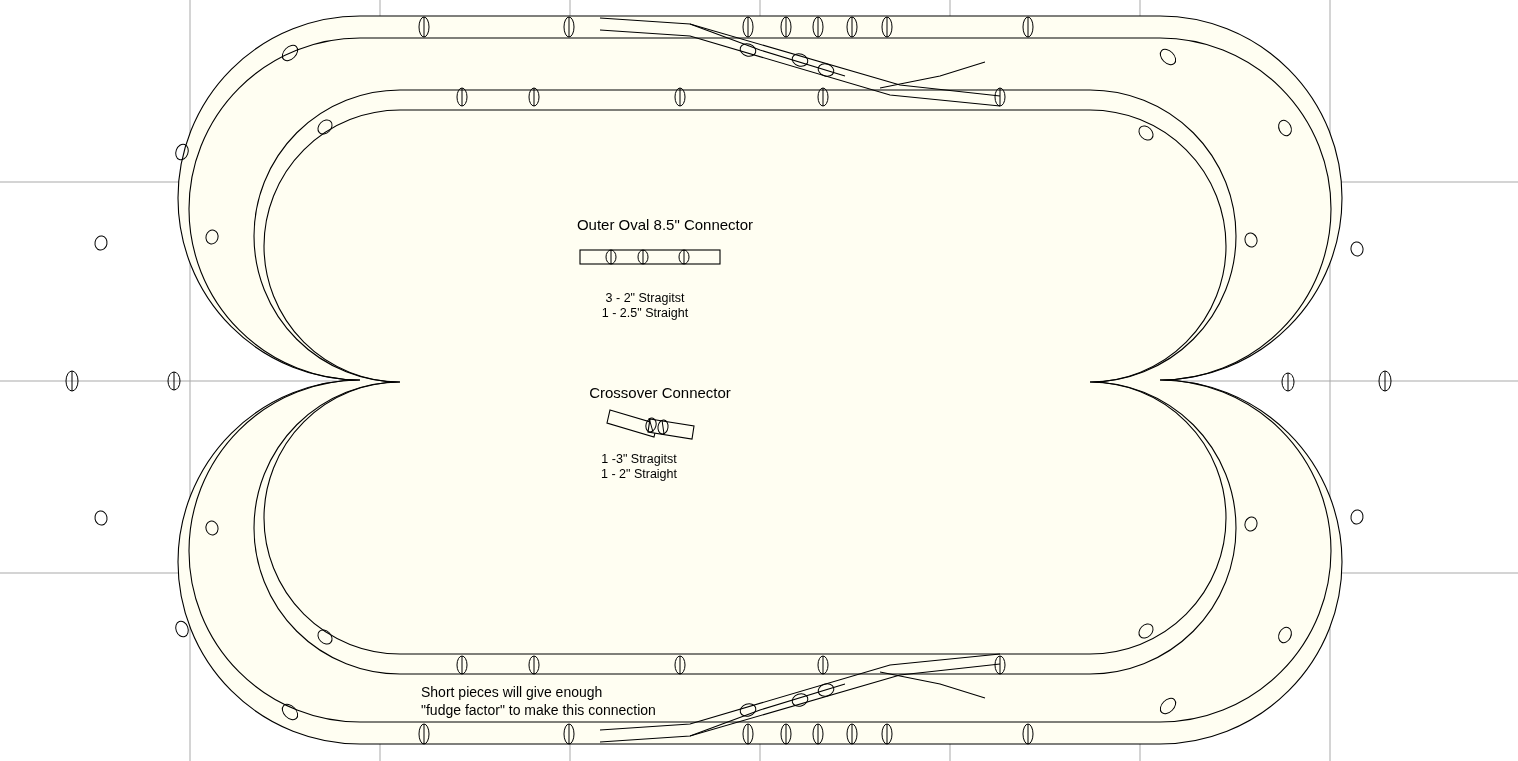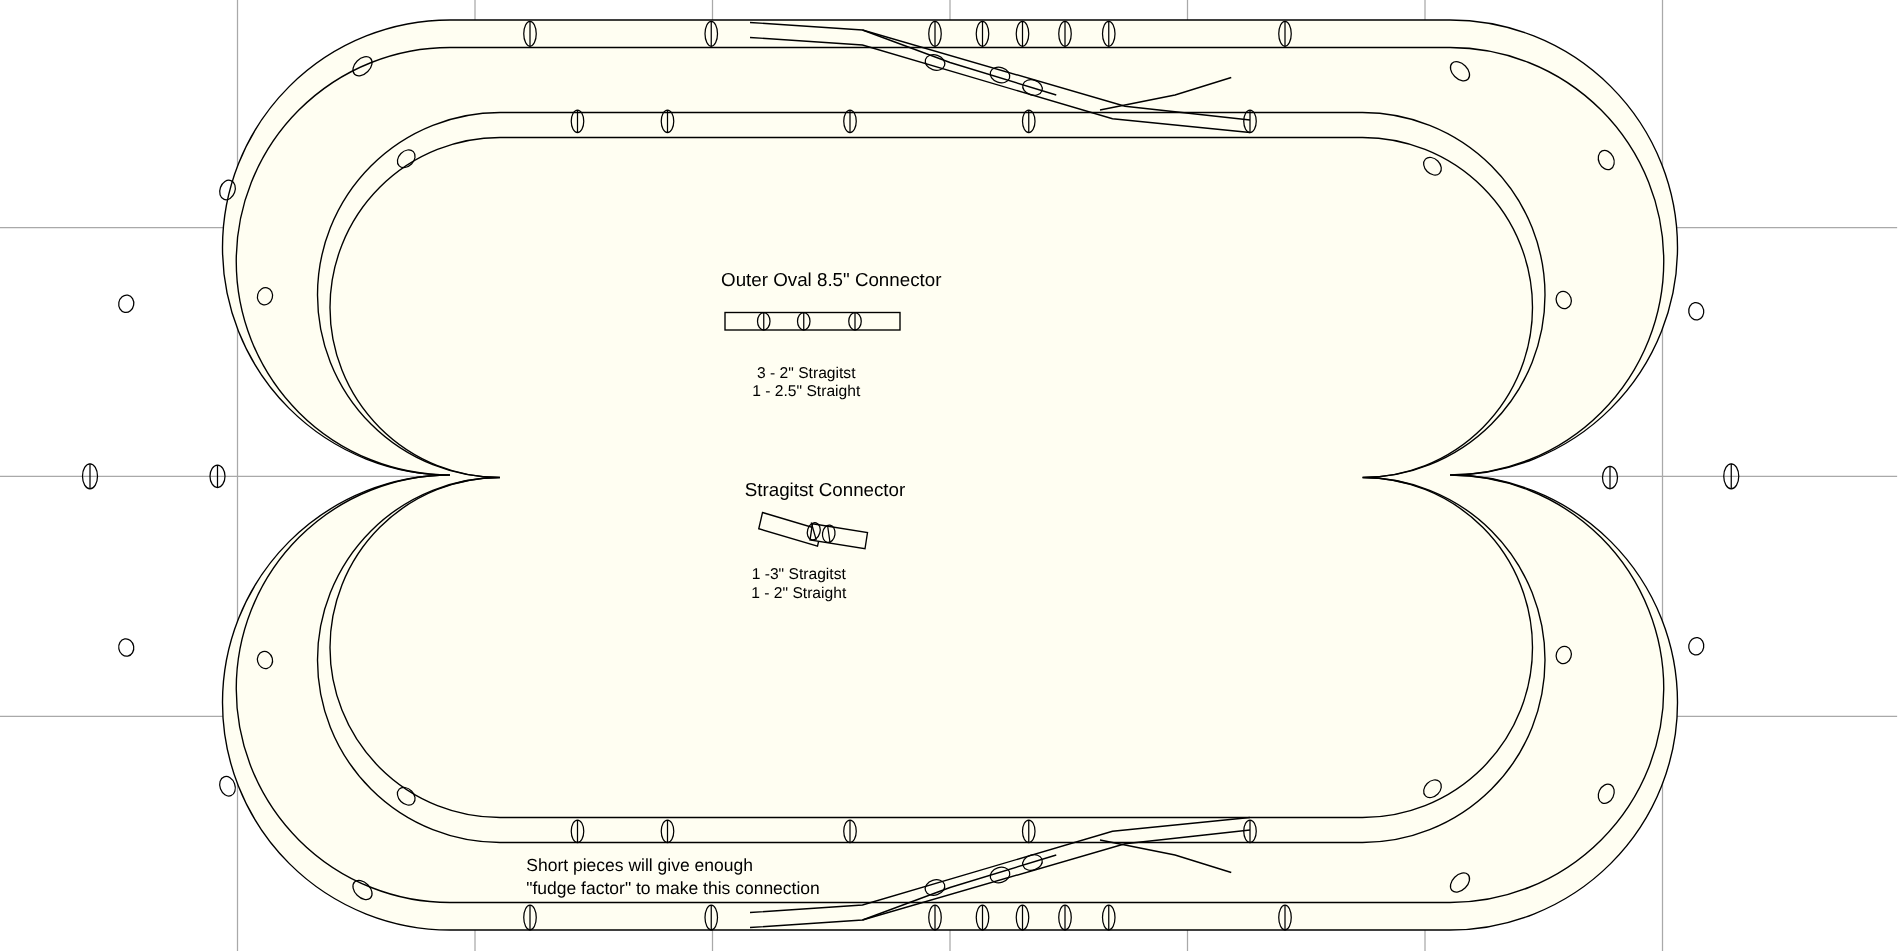--- a/index.html
+++ b/index.html
@@ -257,21 +257,21 @@
 
     </g>
   </svg>
 
   <div class="label label-title" style="left:568px; top:216px; width:194px;">Outer Oval 8.5" Connector</div>
 
   <div class="label label-list" style="left:560px; top:291px; width:170px;">3 - 2" Stragitst</div>
 
   <div class="label label-list" style="left:560px; top:306px; width:170px;">1 - 2.5" Straight</div>
 
-  <div class="label label-title" style="left:584px; top:384px; width:152px;">Stragitst Connector</div>
+  <div class="label label-title" style="left:584px; top:384px; width:152px;">Crossover Connector</div>
 
   <div class="label label-list" style="left:554px; top:452px; width:170px;">1 -3" Stragitst</div>
 
   <div class="label label-list" style="left:554px; top:467px; width:170px;">1 - 2" Straight</div>
 
   <div class="label label-note" style="left:421px; top:684px;">Short pieces will give enough</div>
 
   <div class="label label-note" style="left:421px; top:702px;">"fudge factor" to make this connection</div>
 
 </div>

